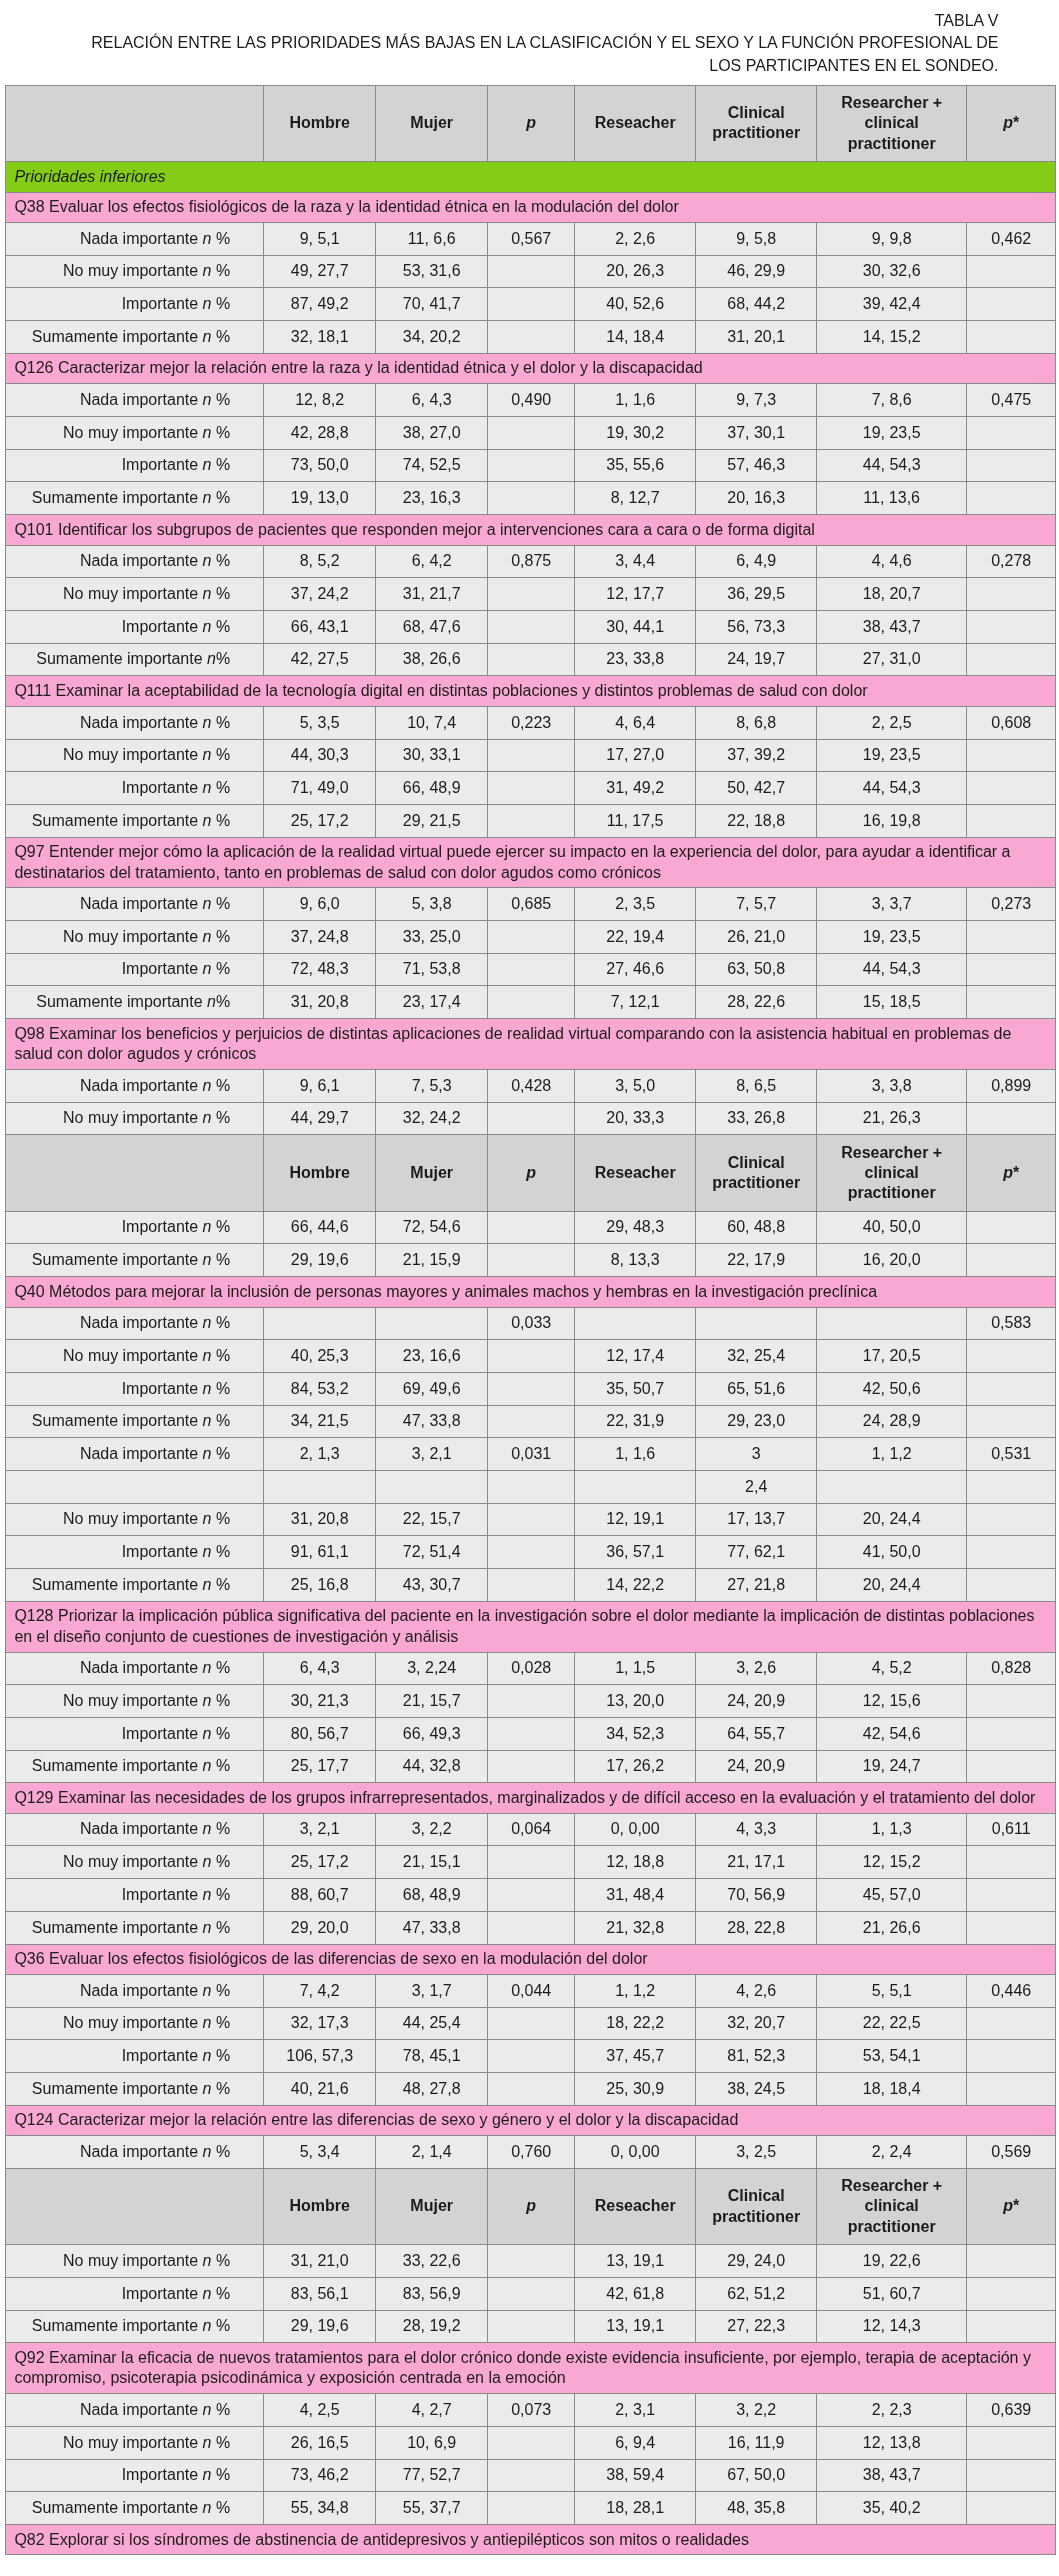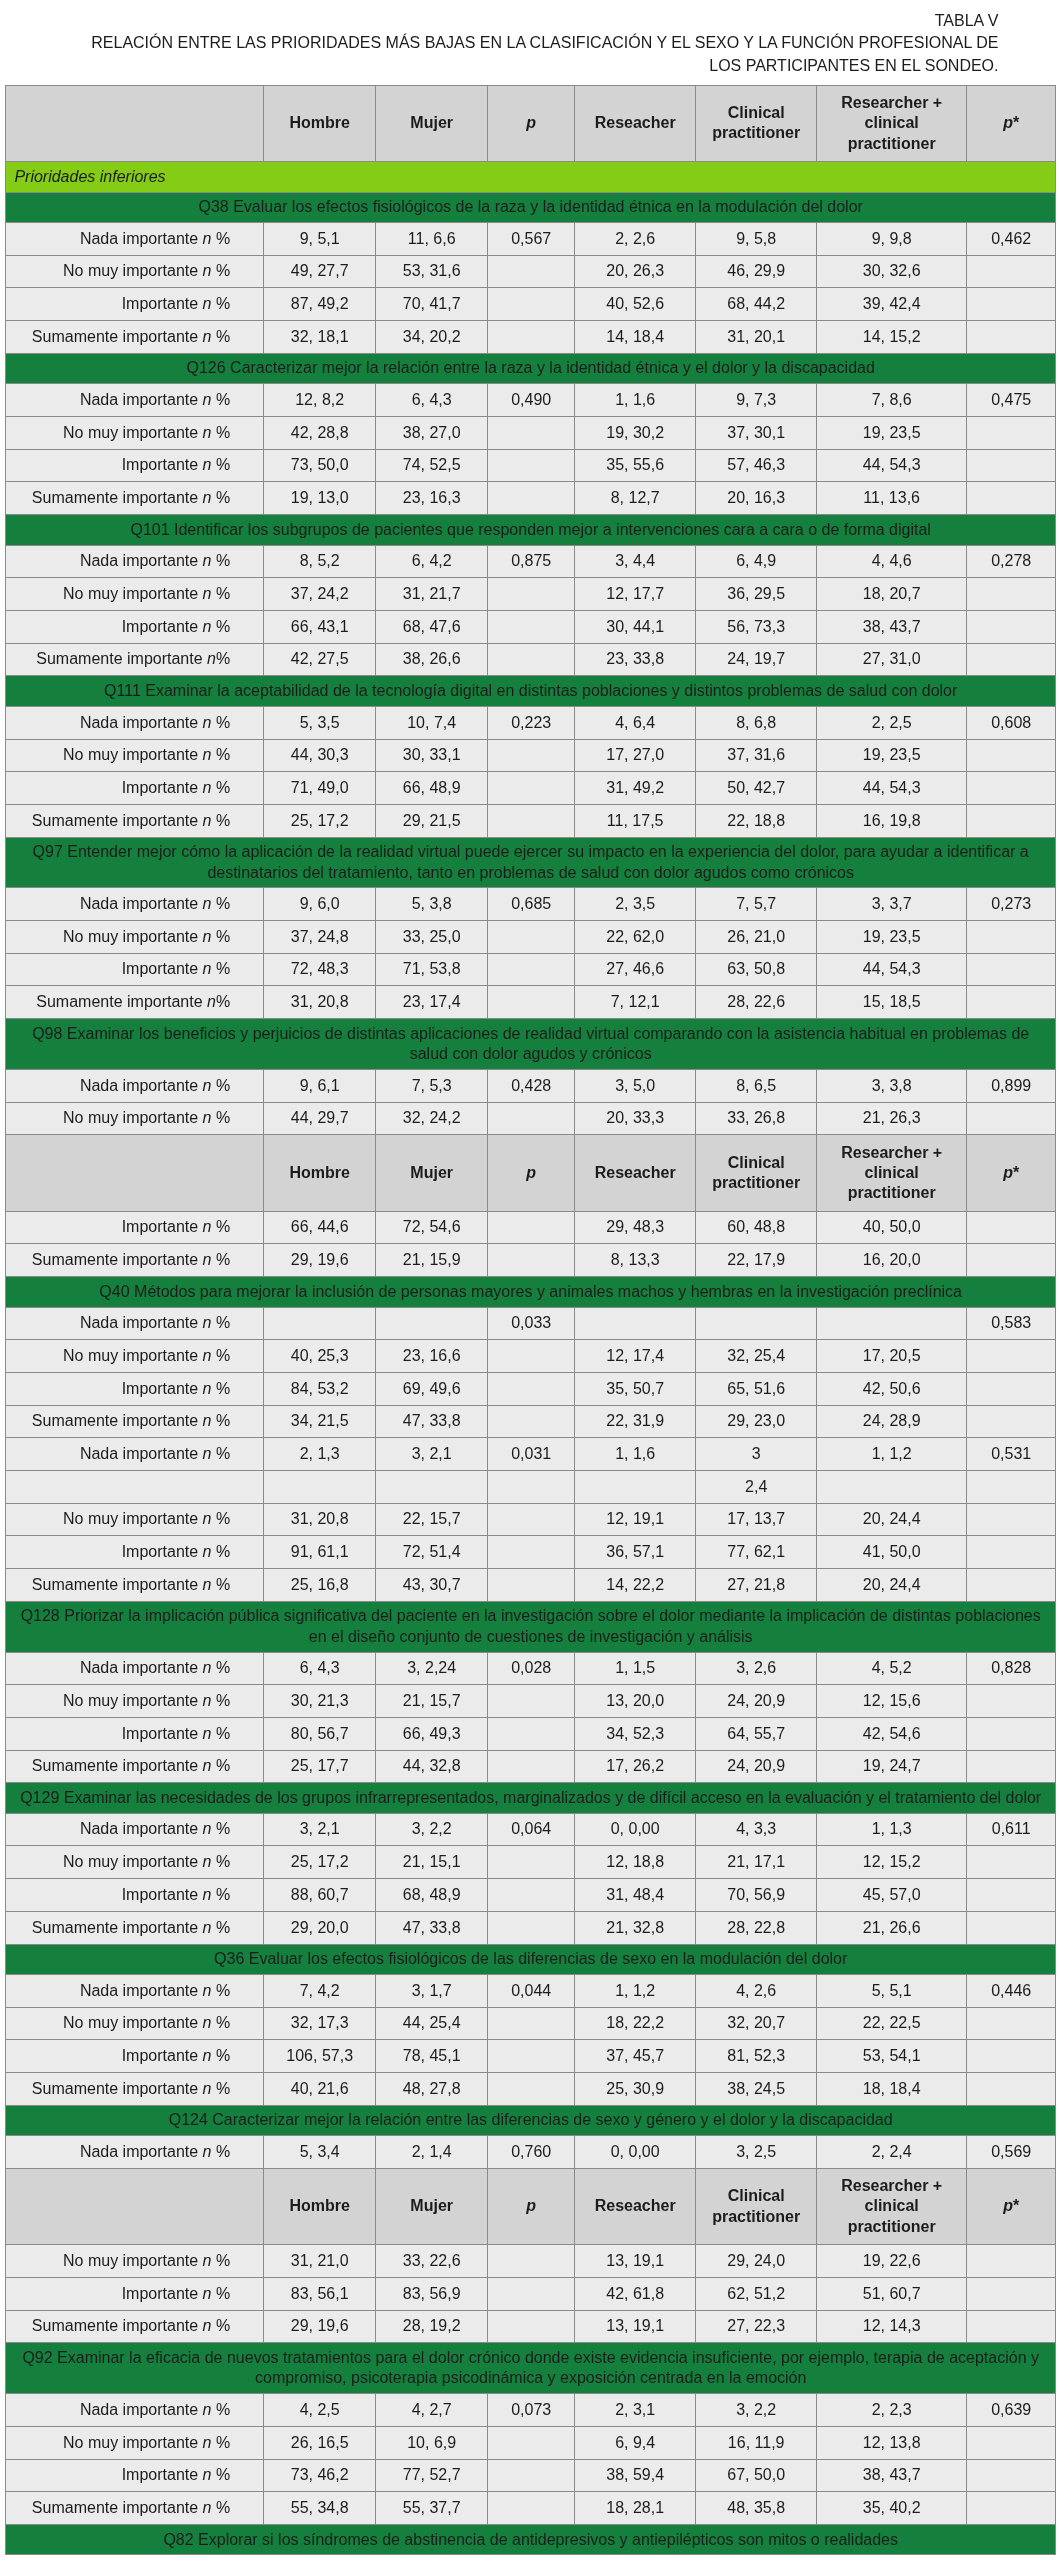--- a/index.html
+++ b/index.html
@@ -41,22 +41,22 @@
     text-align: center;
     padding: 7.2px 3.1px;
   }
   tr.subtitle-row td {
     background: #84cc16;
     font-style: italic;
     text-align: left;
     padding: 4.6px 8.2px;
   }
   tr.question-row td {
-    background: #15803d;
-    text-align: center;
+    background: #f9a8d4;
+    text-align: left;
     padding: 4.6px 8.2px;
   }
   tr.data-row td {
     background: #ebebeb;
     text-align: center;
   }
   tr.data-row td.label-cell {
     text-align: right;
     padding-left: 17.5px;
     padding-right: 33px;
@@ -238,21 +238,21 @@
           <td class="value-cell">8, 6,8</td>
           <td class="value-cell">2, 2,5</td>
           <td class="value-cell">0,608</td>
         </tr>
         <tr class="data-row">
           <td class="label-cell">No muy importante <i>n</i> %</td>
           <td class="value-cell">44, 30,3</td>
           <td class="value-cell">30, 33,1</td>
           <td class="value-cell"></td>
           <td class="value-cell">17, 27,0</td>
-          <td class="value-cell">37, 31,6</td>
+          <td class="value-cell">37, 39,2</td>
           <td class="value-cell">19, 23,5</td>
           <td class="value-cell"></td>
         </tr>
         <tr class="data-row">
           <td class="label-cell">Importante <i>n</i> %</td>
           <td class="value-cell">71, 49,0</td>
           <td class="value-cell">66, 48,9</td>
           <td class="value-cell"></td>
           <td class="value-cell">31, 49,2</td>
           <td class="value-cell">50, 42,7</td>
@@ -280,21 +280,21 @@
           <td class="value-cell">2, 3,5</td>
           <td class="value-cell">7, 5,7</td>
           <td class="value-cell">3, 3,7</td>
           <td class="value-cell">0,273</td>
         </tr>
         <tr class="data-row">
           <td class="label-cell">No muy importante <i>n</i> %</td>
           <td class="value-cell">37, 24,8</td>
           <td class="value-cell">33, 25,0</td>
           <td class="value-cell"></td>
-          <td class="value-cell">22, 62,0</td>
+          <td class="value-cell">22, 19,4</td>
           <td class="value-cell">26, 21,0</td>
           <td class="value-cell">19, 23,5</td>
           <td class="value-cell"></td>
         </tr>
         <tr class="data-row">
           <td class="label-cell">Importante <i>n</i> %</td>
           <td class="value-cell">72, 48,3</td>
           <td class="value-cell">71, 53,8</td>
           <td class="value-cell"></td>
           <td class="value-cell">27, 46,6</td>

